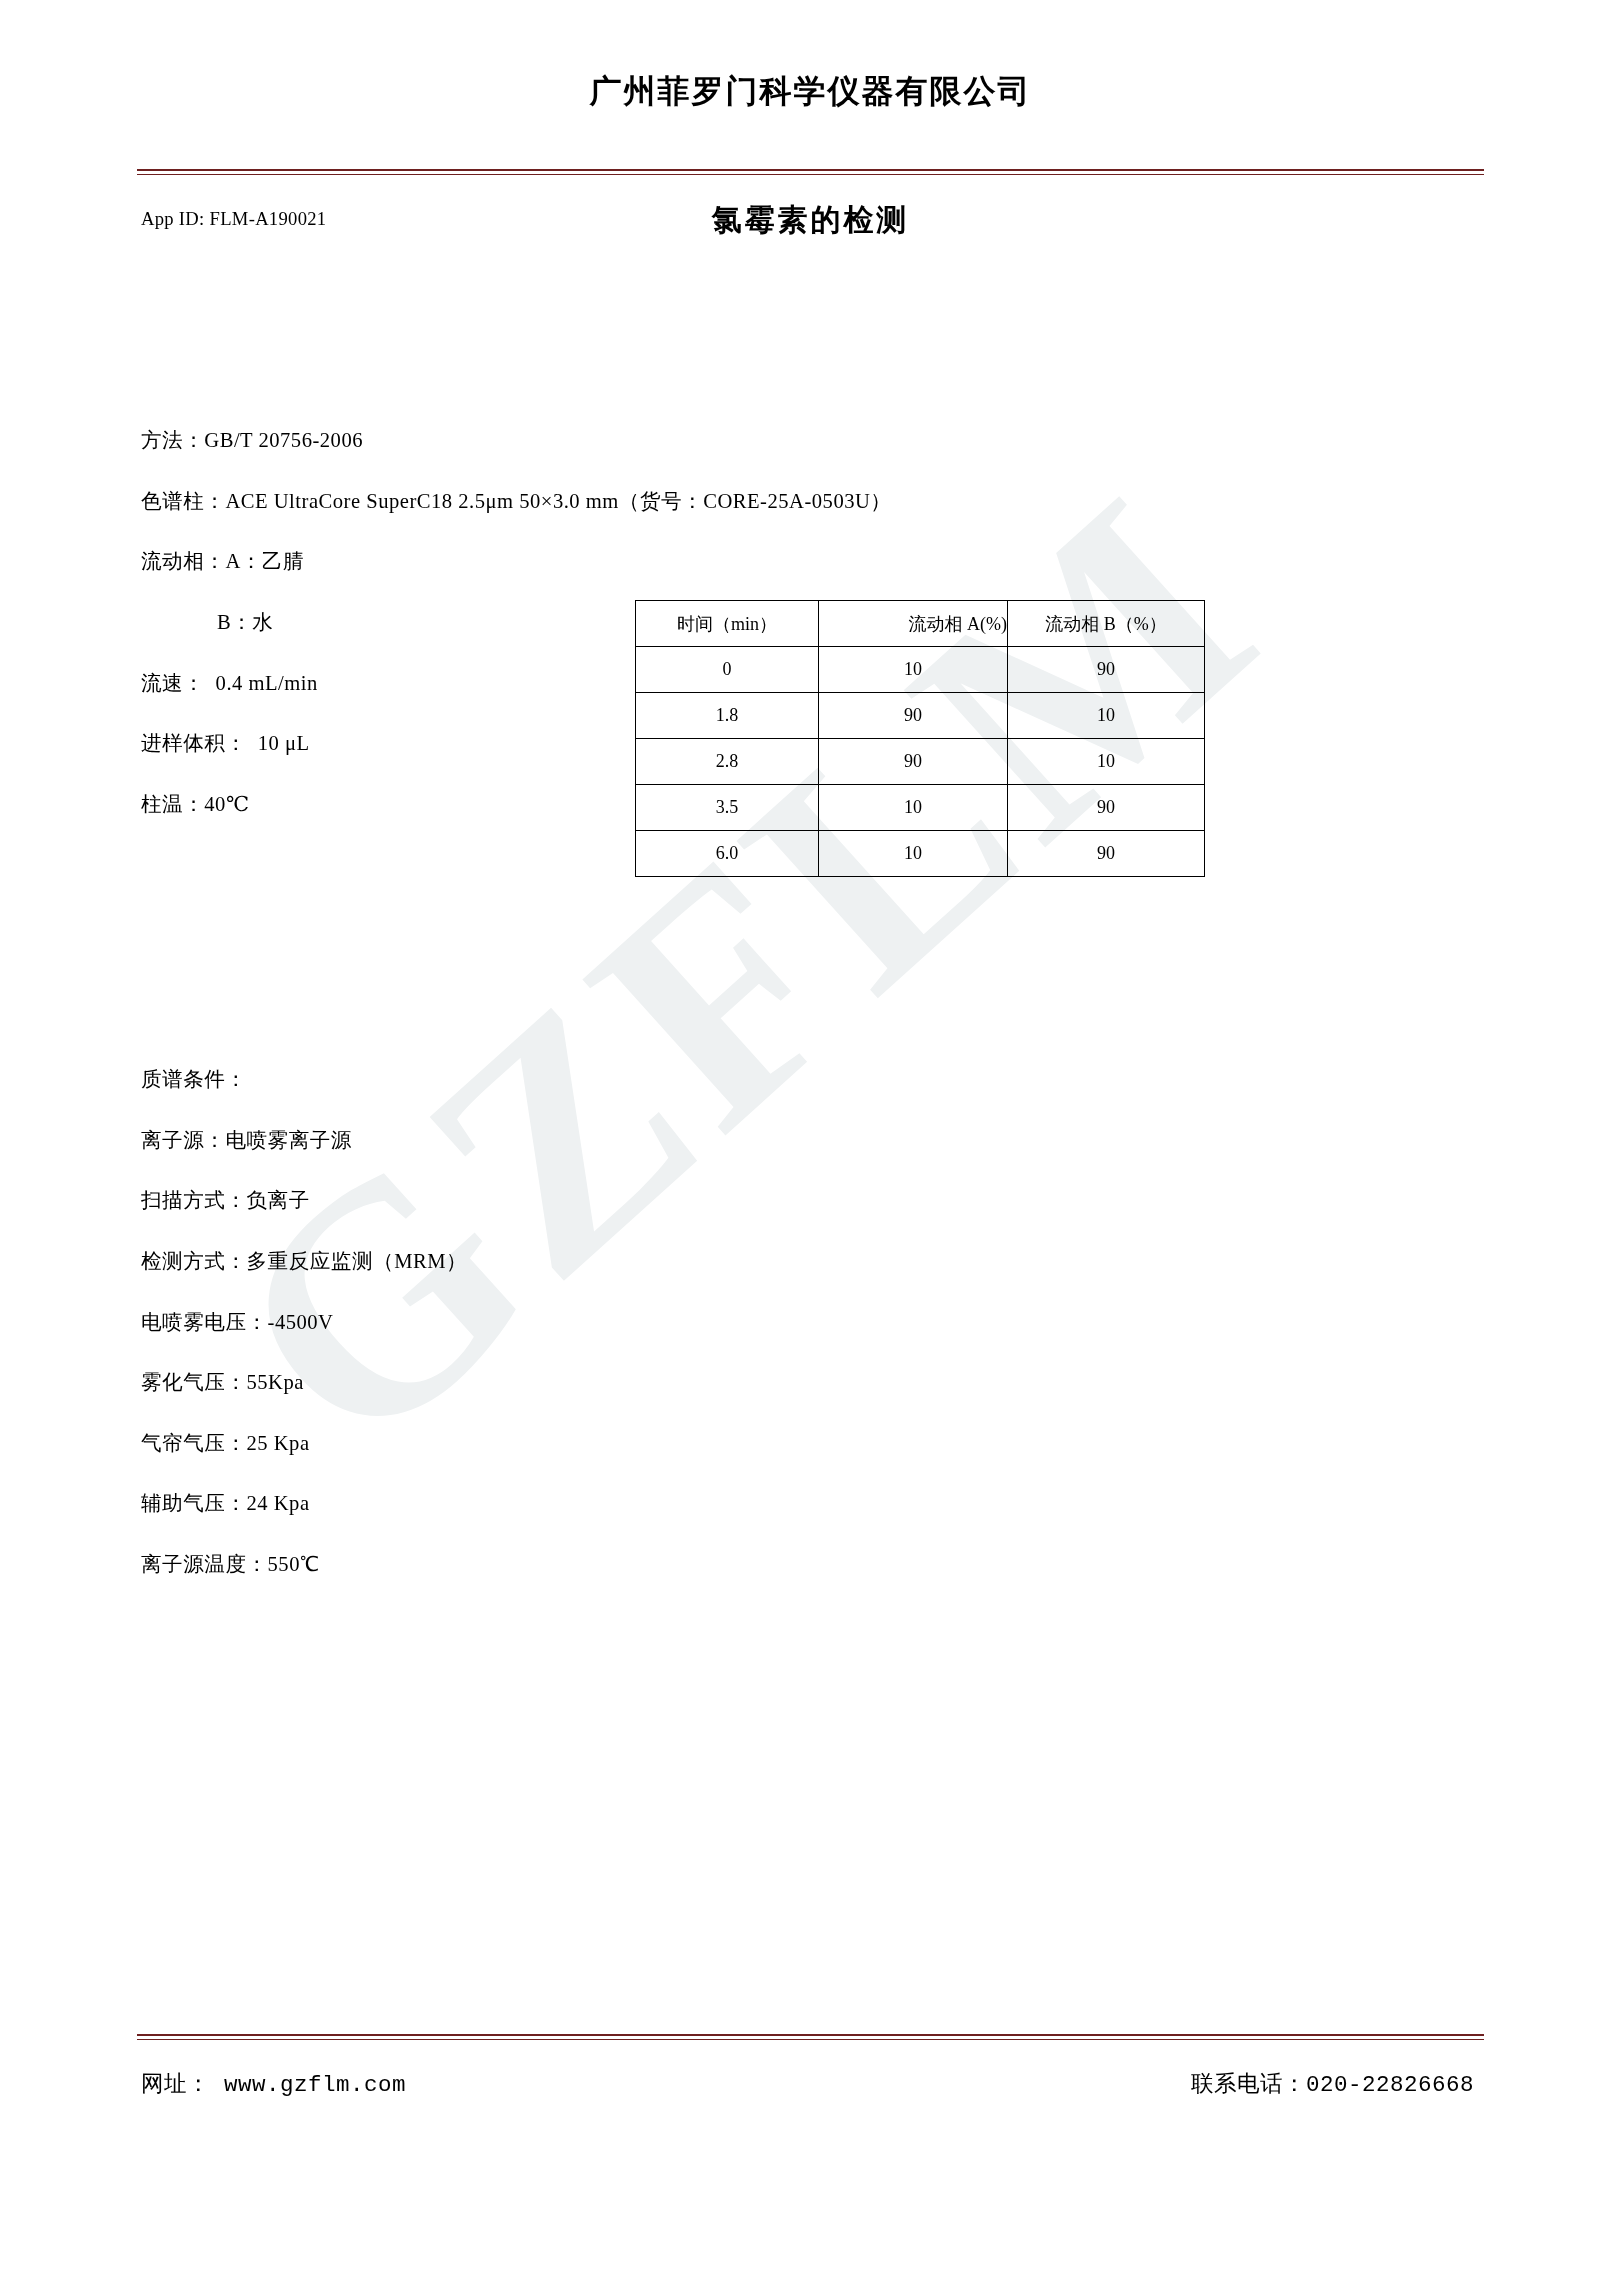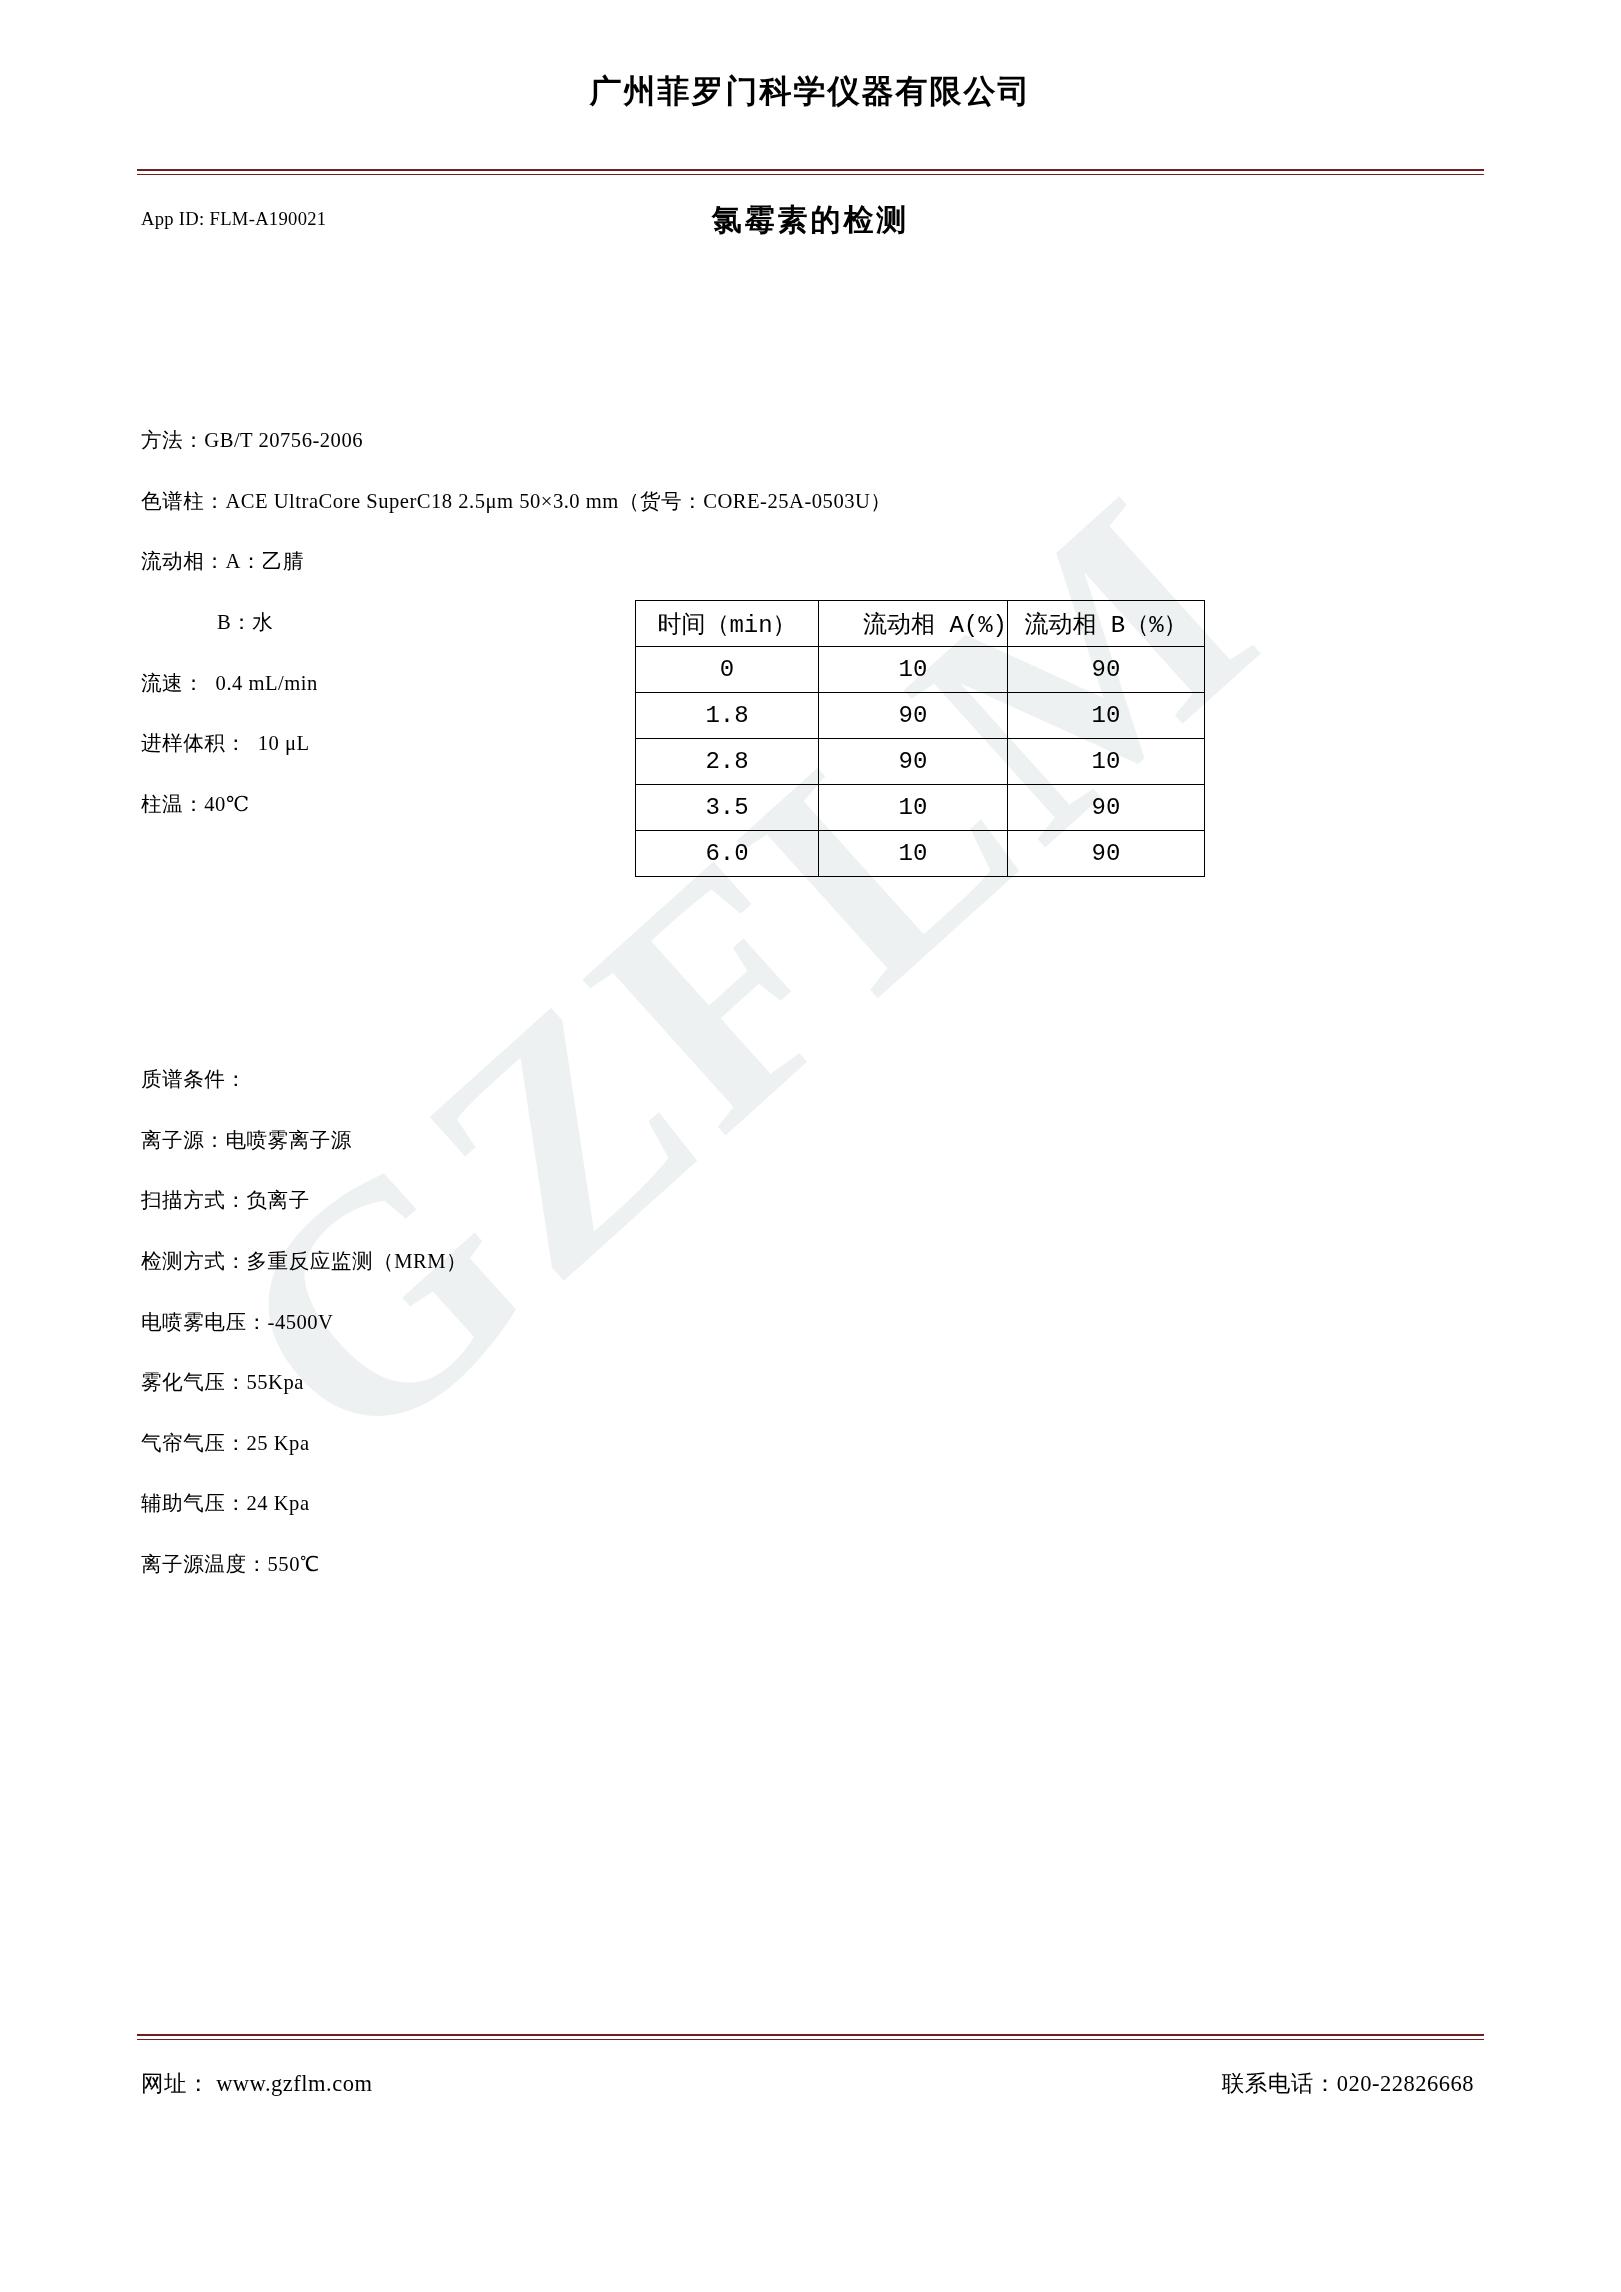--- a/index.html
+++ b/index.html
@@ -98,24 +98,23 @@
     white-space: pre;
   }
   .line.indent { padding-left: 76px; }
 
   
   .grad-table {
     position: absolute;
     left: 635px;
     top: 600px;
     border-collapse: collapse;
-    font-size: 24px;
+    font-size: 18px;
     z-index: 3;
     background: rgba(255,255,255,0.0);
-    font-family: Liberation Mono, monospace;
   }
   .grad-table th, .grad-table td {
     border: 1px solid #000000;
     text-align: center;
     padding: 0;
     height: 45px;
     font-weight: 400;
   }
   .grad-table th { font-weight: 400; }
   .grad-table .c-time { width: 182px; }
@@ -144,20 +143,21 @@
   .footer {
     position: absolute;
     left: 141px;
     right: 141px;
     top: 2068px;
     display: flex;
     justify-content: space-between;
     align-items: baseline;
     font-size: 22.5px;
     letter-spacing: 0.5px;
+    font-family: Liberation Mono, monospace;
   }
   .footer-right { padding-right: 5.9px; }
 </style>
 </head>
 <body>
 
 <div class="page">
 
   <div class="watermark">GZFLM</div>
 

